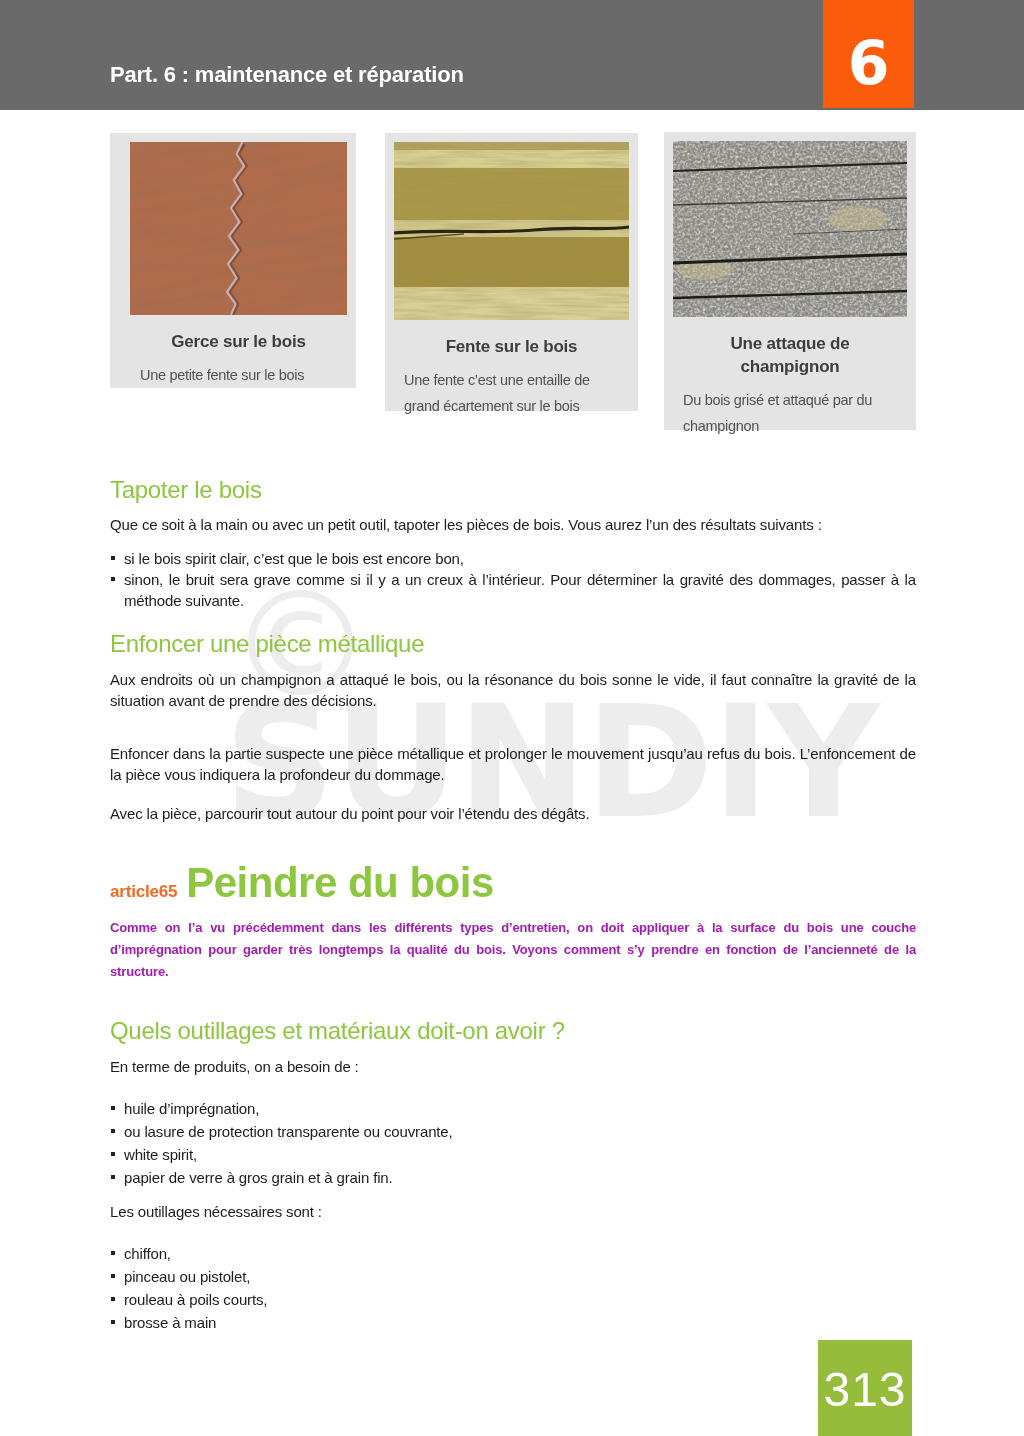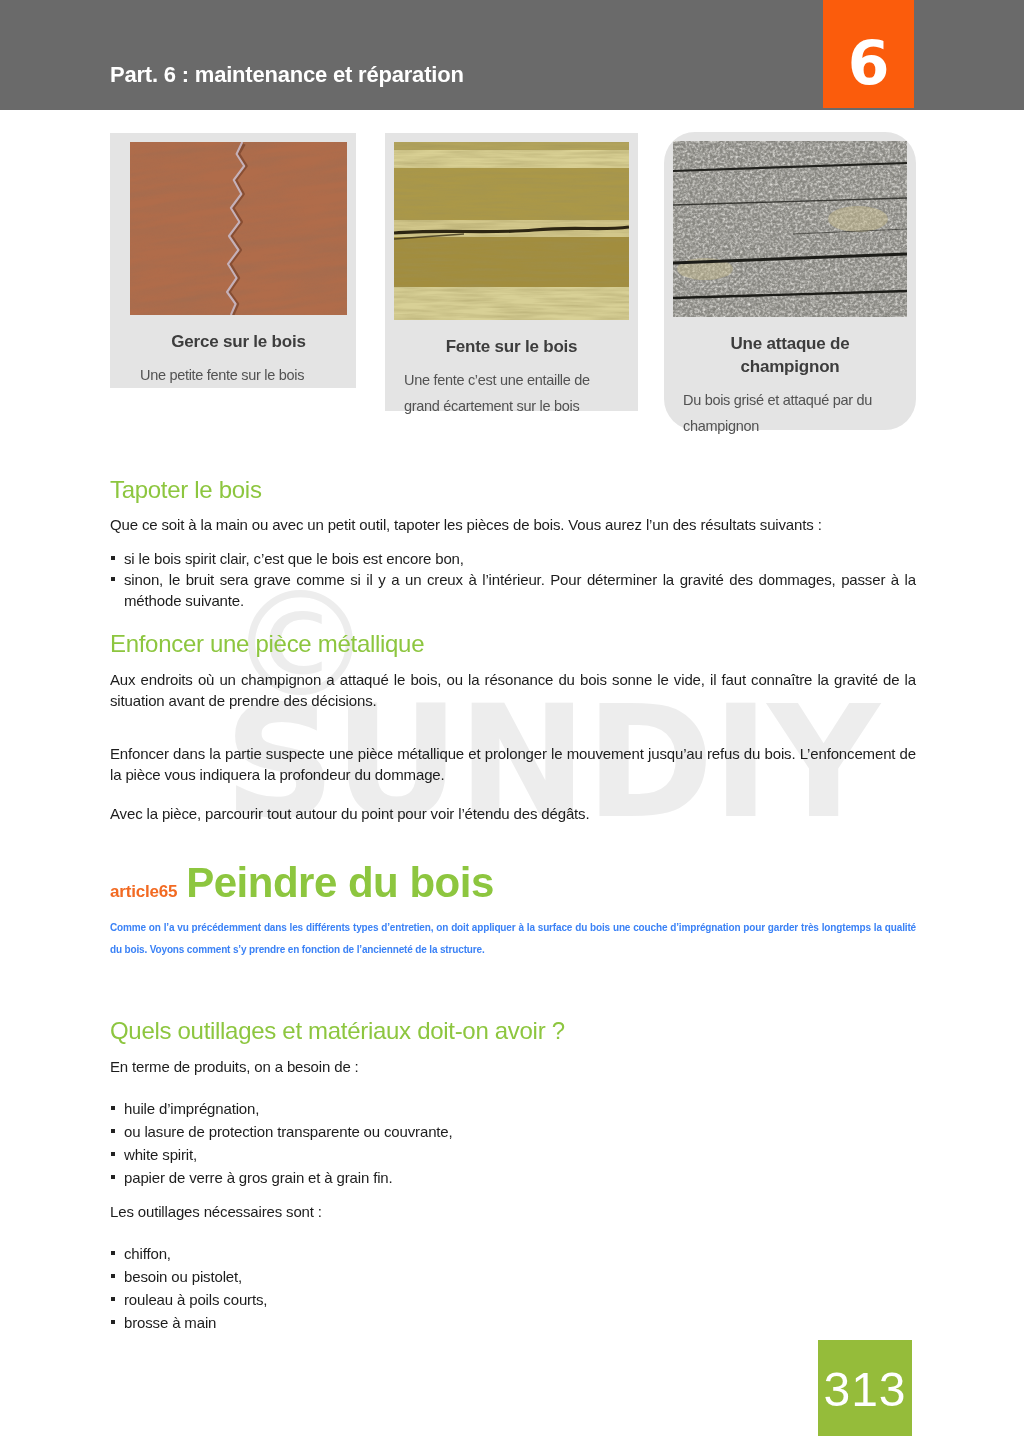--- a/index.html
+++ b/index.html
@@ -15,21 +15,21 @@
 
   
   .watermark{position:absolute;color:#ededed;z-index:1;font-family:"DejaVu Sans",sans-serif;line-height:1;user-select:none;}
   .wm-copy{left:228px;top:572px;font-size:145px;}
   .wm-text{left:224px;top:685px;font-size:155px;font-weight:bold;letter-spacing:-2px;}
 
   
   .card{position:absolute;background:var(--card-bg,#e4e4e4);box-sizing:border-box;padding:9px;z-index:2;}
   .card1{left:110px;top:133px;width:246px;height:255px;padding-left:20px;}
   .card2{left:385px;top:133px;width:253px;height:278px;}
-  .card3{left:664px;top:132px;width:252px;height:298px;border-radius:31px;}
+  .card3{left:664px;top:132px;width:252px;height:298px;}
   .photo{display:block;width:100%;}
   .card1 .photo{height:173px;} .card2 .photo{height:178px;} .card3 .photo{height:176px;}
   .card-title{margin-top:15px;font-size:17px;font-weight:bold;color:#3d3d3d;text-align:center;line-height:23px;letter-spacing:-0.2px;}
   .card3 .card-title{max-width:175px;margin-left:auto;margin-right:auto;}
   .card-caption{margin-top:9px;padding:0 10px;font-size:14.5px;color:#525252;line-height:26px;letter-spacing:-0.3px;}
 
   
   .block{position:absolute;left:110px;width:806px;z-index:2;}
   h2.sec{margin:0;font-size:24px;line-height:28px;font-weight:normal;color:var(--heading-green,#8dc63f);letter-spacing:-0.3px;}
   .body-text{margin:0;font-size:15px;line-height:21px;color:#1d1d1d;letter-spacing:-0.15px;text-align:justify;}
@@ -39,21 +39,21 @@
   ul.squares li::before{content:"";position:absolute;left:1px;top:8px;width:4px;height:4px;background:#222;}
   #sec-enfoncer{top:630px;}
   #sec-enfoncer p:nth-of-type(1){margin-top:11px;}
   #sec-enfoncer p:nth-of-type(2){margin-top:32px;}
   #sec-enfoncer p:nth-of-type(3){margin-top:18px;}
 
   #sec-article{top:860px;}
   .article-row{display:flex;align-items:baseline;}
   .article-label{color:var(--article-orange,#f26a22);font-weight:bold;font-size:17px;margin-right:9px;letter-spacing:-0.2px;}
   .article-heading{font-size:42px;line-height:46px;font-weight:bold;color:var(--heading-green,#8dc63f);letter-spacing:-0.5px;}
-  .intro-bold{margin-top:11px;font-size:10px;line-height:22px;font-weight:bold;color:#3b82f6;letter-spacing:-0.15px;text-align:justify;}
+  .intro-bold{margin-top:11px;font-size:13px;line-height:22px;font-weight:bold;color:#a21caf;letter-spacing:-0.15px;text-align:justify;}
 
   #sec-outillages{top:1016px;}
   #sec-outillages h2.sec{line-height:30px;}
   #sec-outillages .lead{margin-top:10px;}
   #sec-outillages ul.squares{margin-top:20px;}
   #sec-outillages ul.squares li{line-height:23px;}
   #sec-outillages ul.squares li::before{top:9px;}
   #sec-outillages .lead2{margin-top:12px;}
 
   
@@ -174,21 +174,21 @@
     <p class="body-text lead">En terme de produits, on a besoin de :</p>
     <ul class="squares">
         <li>huile d’imprégnation,</li>
         <li>ou lasure de protection transparente ou couvrante,</li>
         <li>white spirit,</li>
         <li>papier de verre à gros grain et à grain fin.</li>
       </ul>
     <p class="body-text lead2">Les outillages nécessaires sont :</p>
     <ul class="squares">
         <li>chiffon,</li>
-        <li>besoin ou pistolet,</li>
+        <li>pinceau ou pistolet,</li>
         <li>rouleau à poils courts,</li>
         <li>brosse à main</li>
       </ul>
   </section>
 
   <div class="page-number">313</div>
 
 </div>
 
 </body></html>

